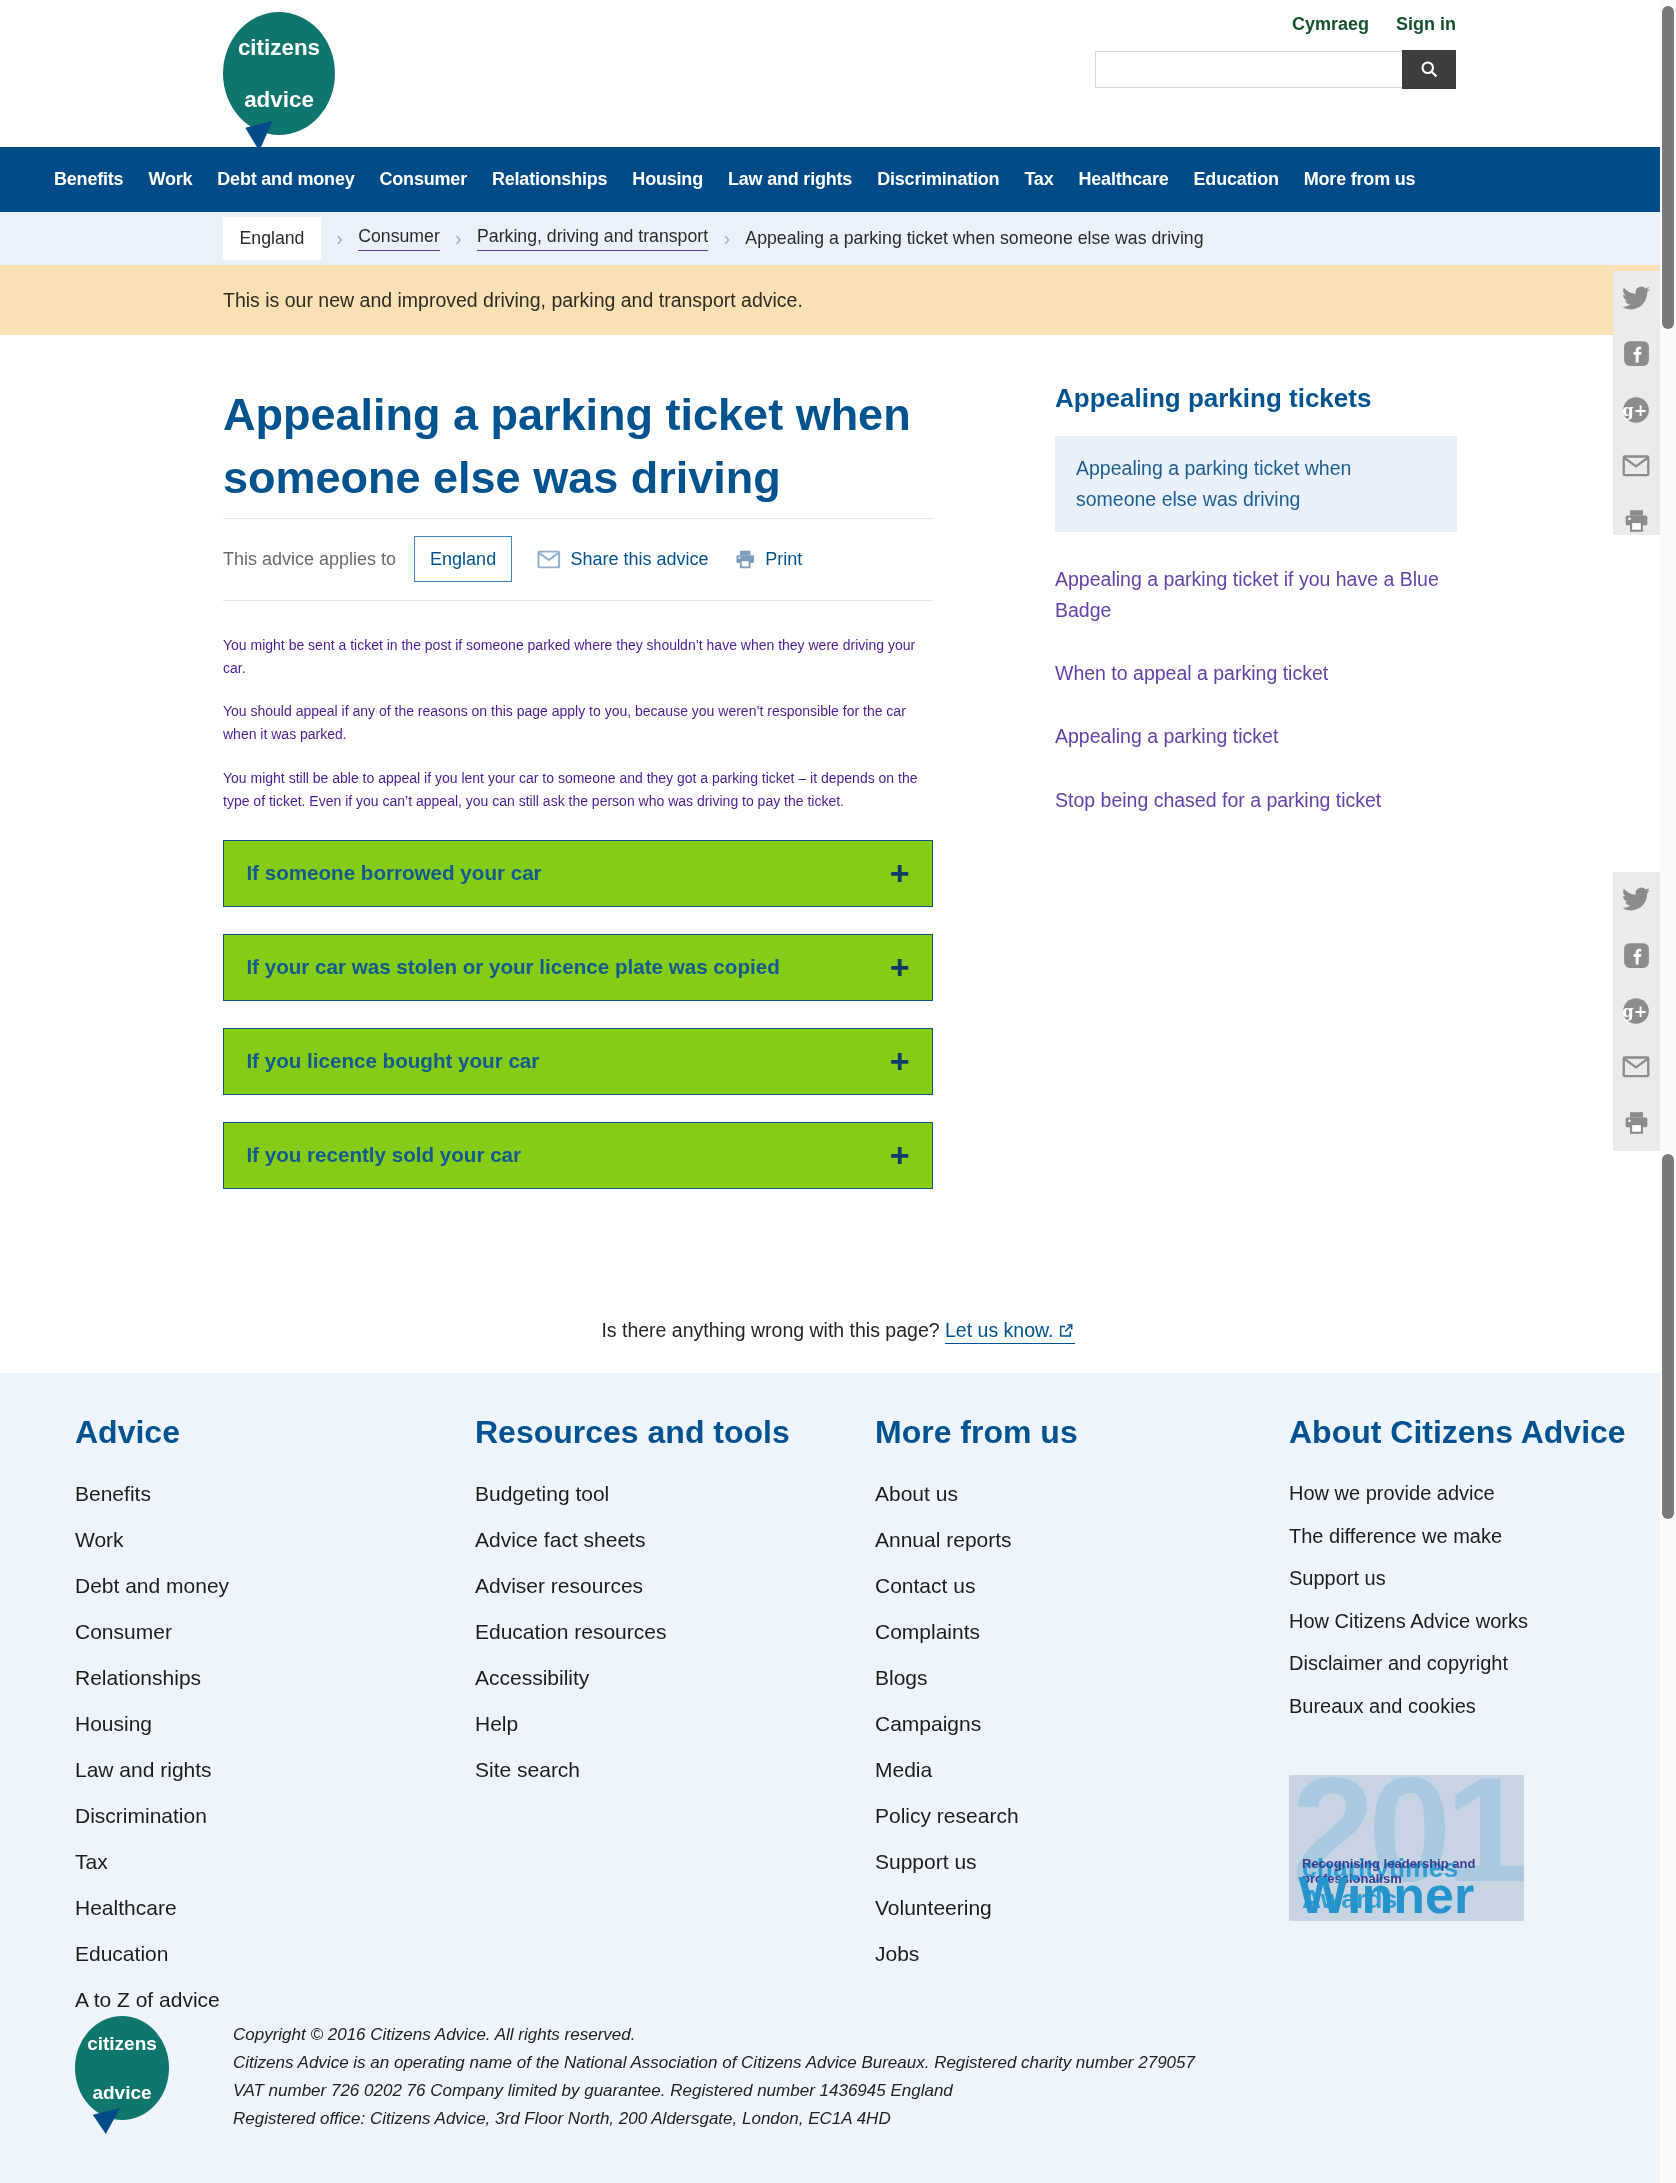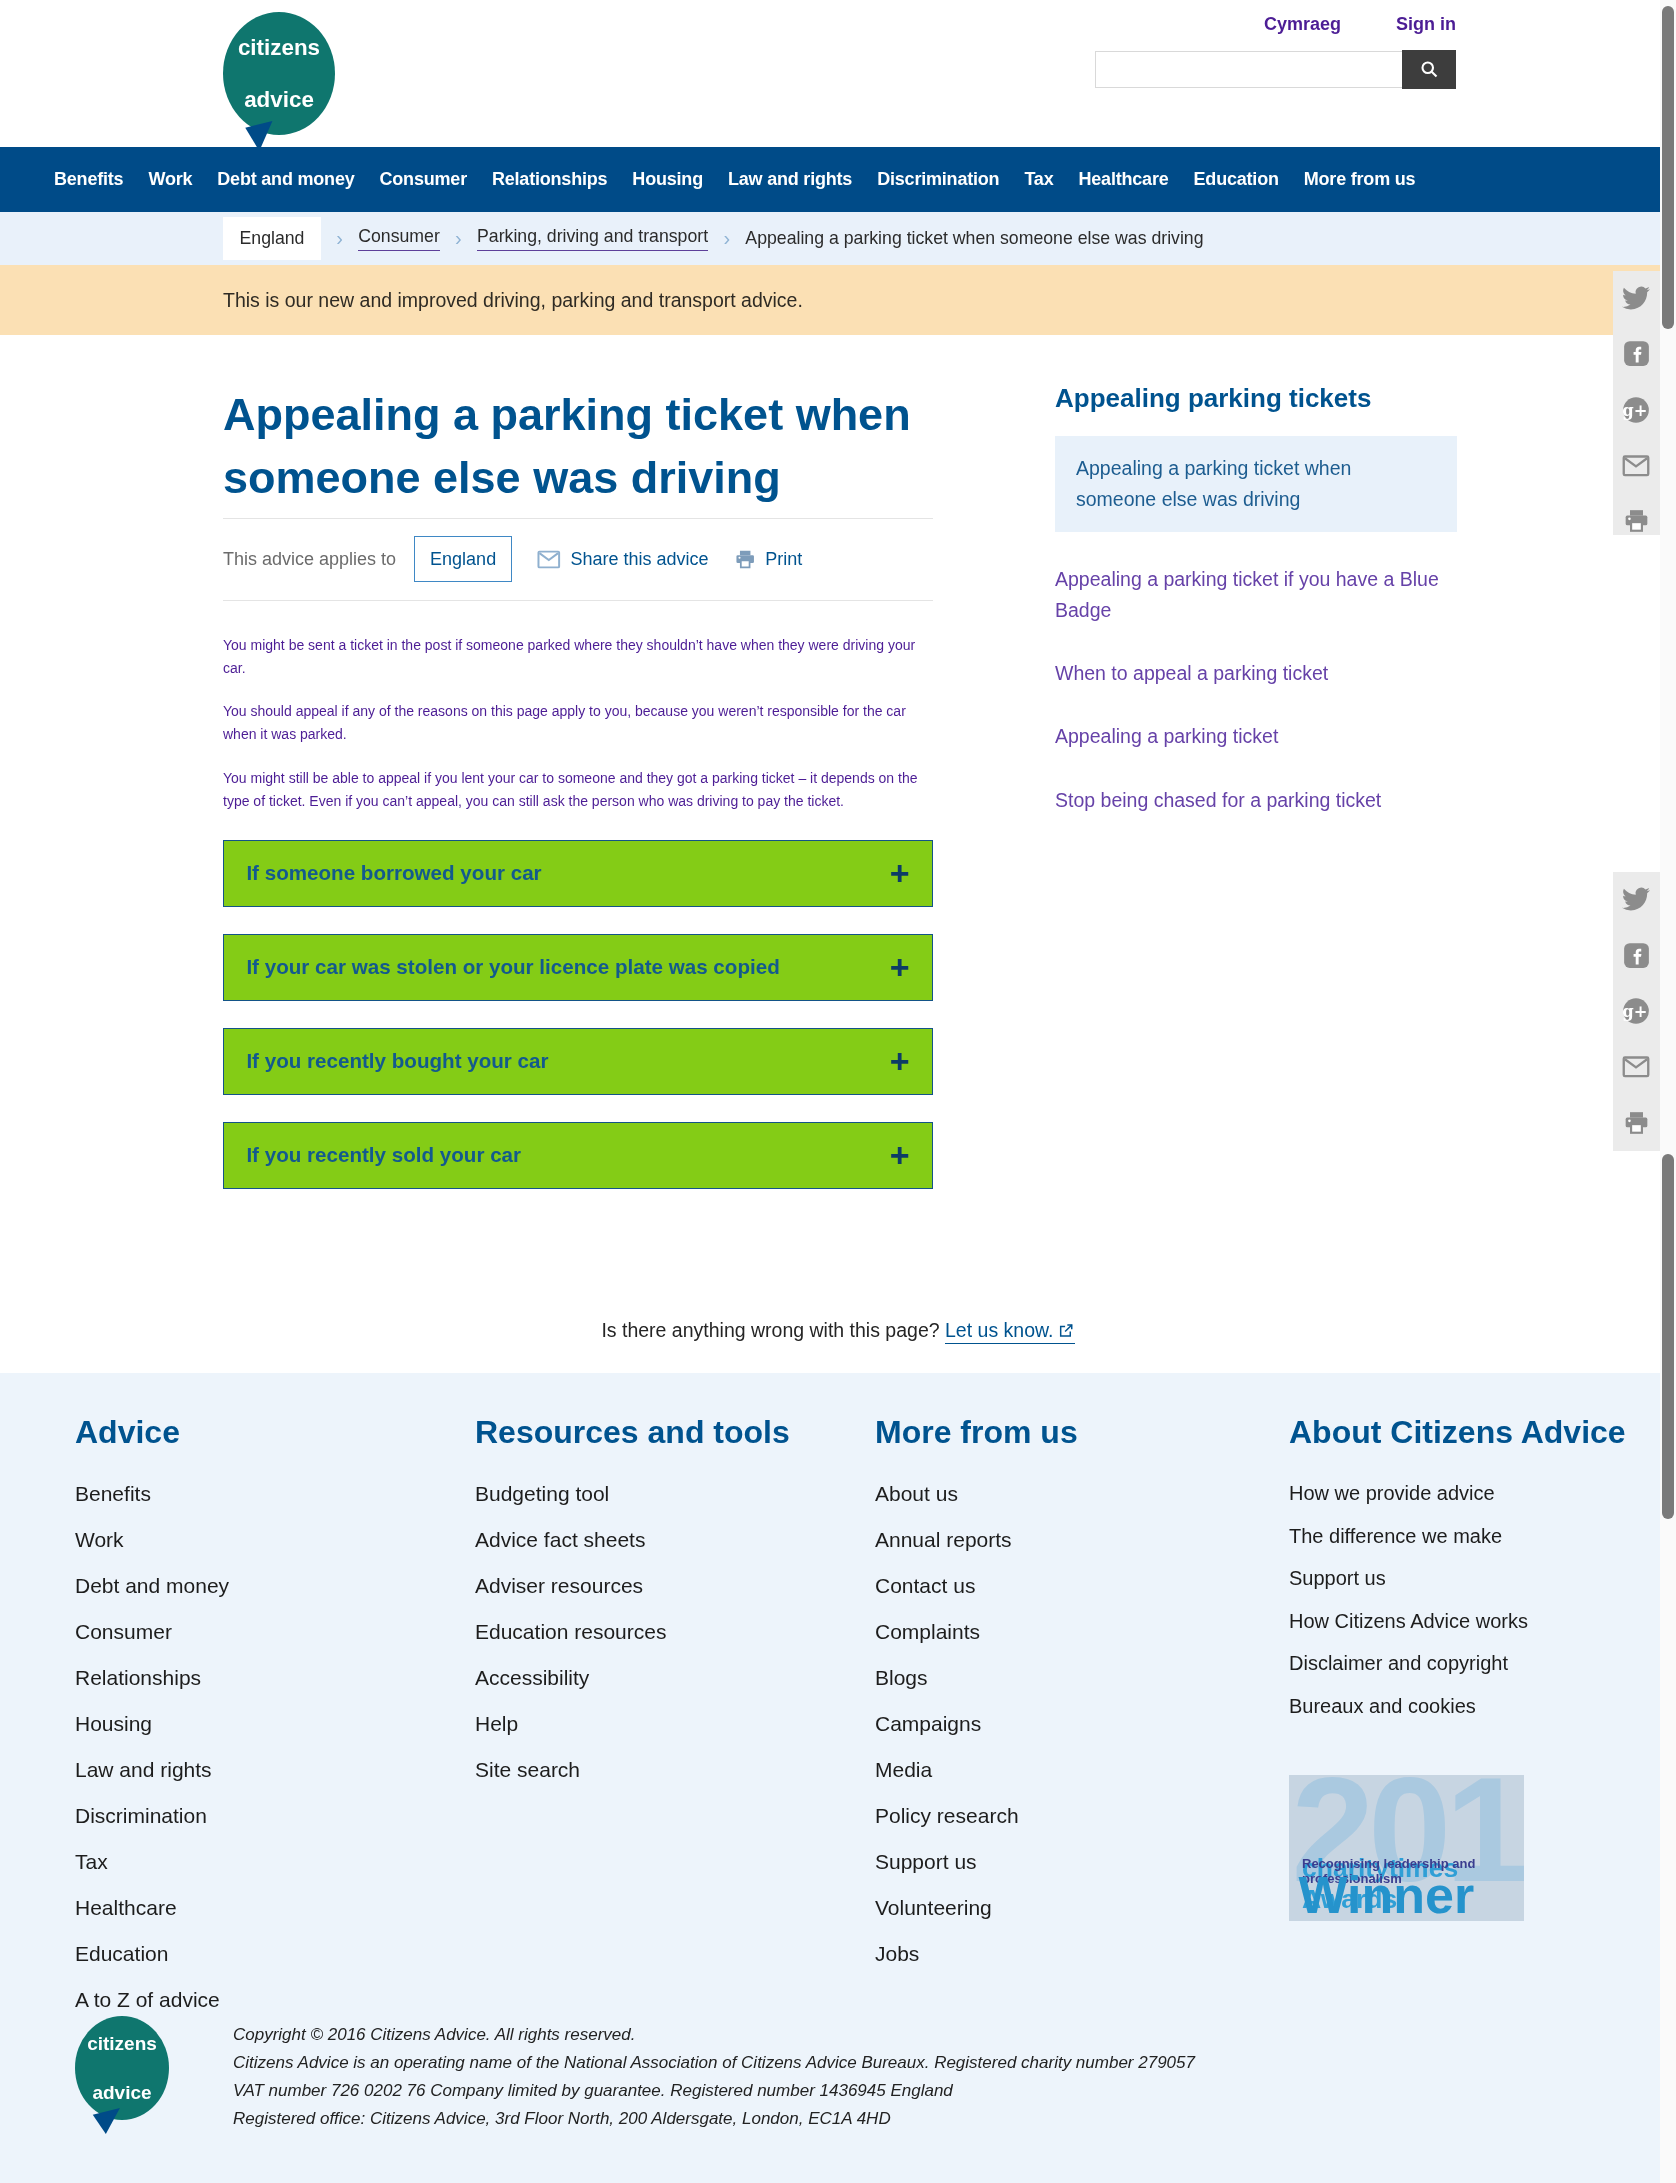--- a/index.html
+++ b/index.html
@@ -19,21 +19,21 @@
     color:#fff; font-weight:700; font-size:22.4px; line-height:1.12;gap:27px; }
   .logo-tail { position:absolute; left:25px; bottom:-15.3px; width:0; height:0;
     border-left:8.3px solid transparent; border-right:20px solid transparent;
     border-top:26px solid #004b88; transform:rotate(-14deg); }
   .logo-footer { left:75px; top:2016px; width:94px; height:112px; }
   .logo-footer .logo-bubble { width:94px; height:104px; font-size:19px; }
   .logo-footer .logo-tail { left:20px; bottom:-13px; border-top-width:22.4px; }
 
   .header-right { position:absolute; right:220px; top:14px; display:flex; flex-direction:column; align-items:flex-end; }
   .header-links { display:flex; gap:27px; font-size:18px; font-weight:700; }
-  .header-links a { color:#4c1d95;margin-left:28px; }
+  .header-links a { color:#14532d; }
   .search-row { display:flex; margin-top:15.3px; }
   .search-input { width:307px; height:37px; border:1.2px solid #d9d9d9; border-right:none;
     font-size:16.5px; padding:0 10.6px; outline:none; align-self:center; font-family:"Liberation Sans",sans-serif; }
   .search-btn { width:54px; height:39px; background:#3d3d3d; border:none; cursor:pointer;
     display:flex; align-items:center; justify-content:center; }
 
   
   .nav { position:absolute; top:147px; left:0; right:0; height:65px; background:#004b88;
     display:flex; align-items:center; padding-left:54px; gap:25px; }
   .nav a { color:#fff; font-size:18px; font-weight:700; letter-spacing:-0.2px; white-space:nowrap; }
@@ -199,21 +199,21 @@
 
   <div class="accordion">
     <span class="acc-label">If someone borrowed your car</span>
     <span class="acc-plus">+</span>
   </div>
   <div class="accordion">
     <span class="acc-label">If your car was stolen or your licence plate was copied</span>
     <span class="acc-plus">+</span>
   </div>
   <div class="accordion">
-    <span class="acc-label">If you recently bought your car</span>
+    <span class="acc-label">If you licence bought your car</span>
     <span class="acc-plus">+</span>
   </div>
   <div class="accordion">
     <span class="acc-label">If you recently sold your car</span>
     <span class="acc-plus">+</span>
   </div>
 </div>
 
 <div class="sidebar">
   <h2 class="sidebar-heading">Appealing parking tickets</h2>

